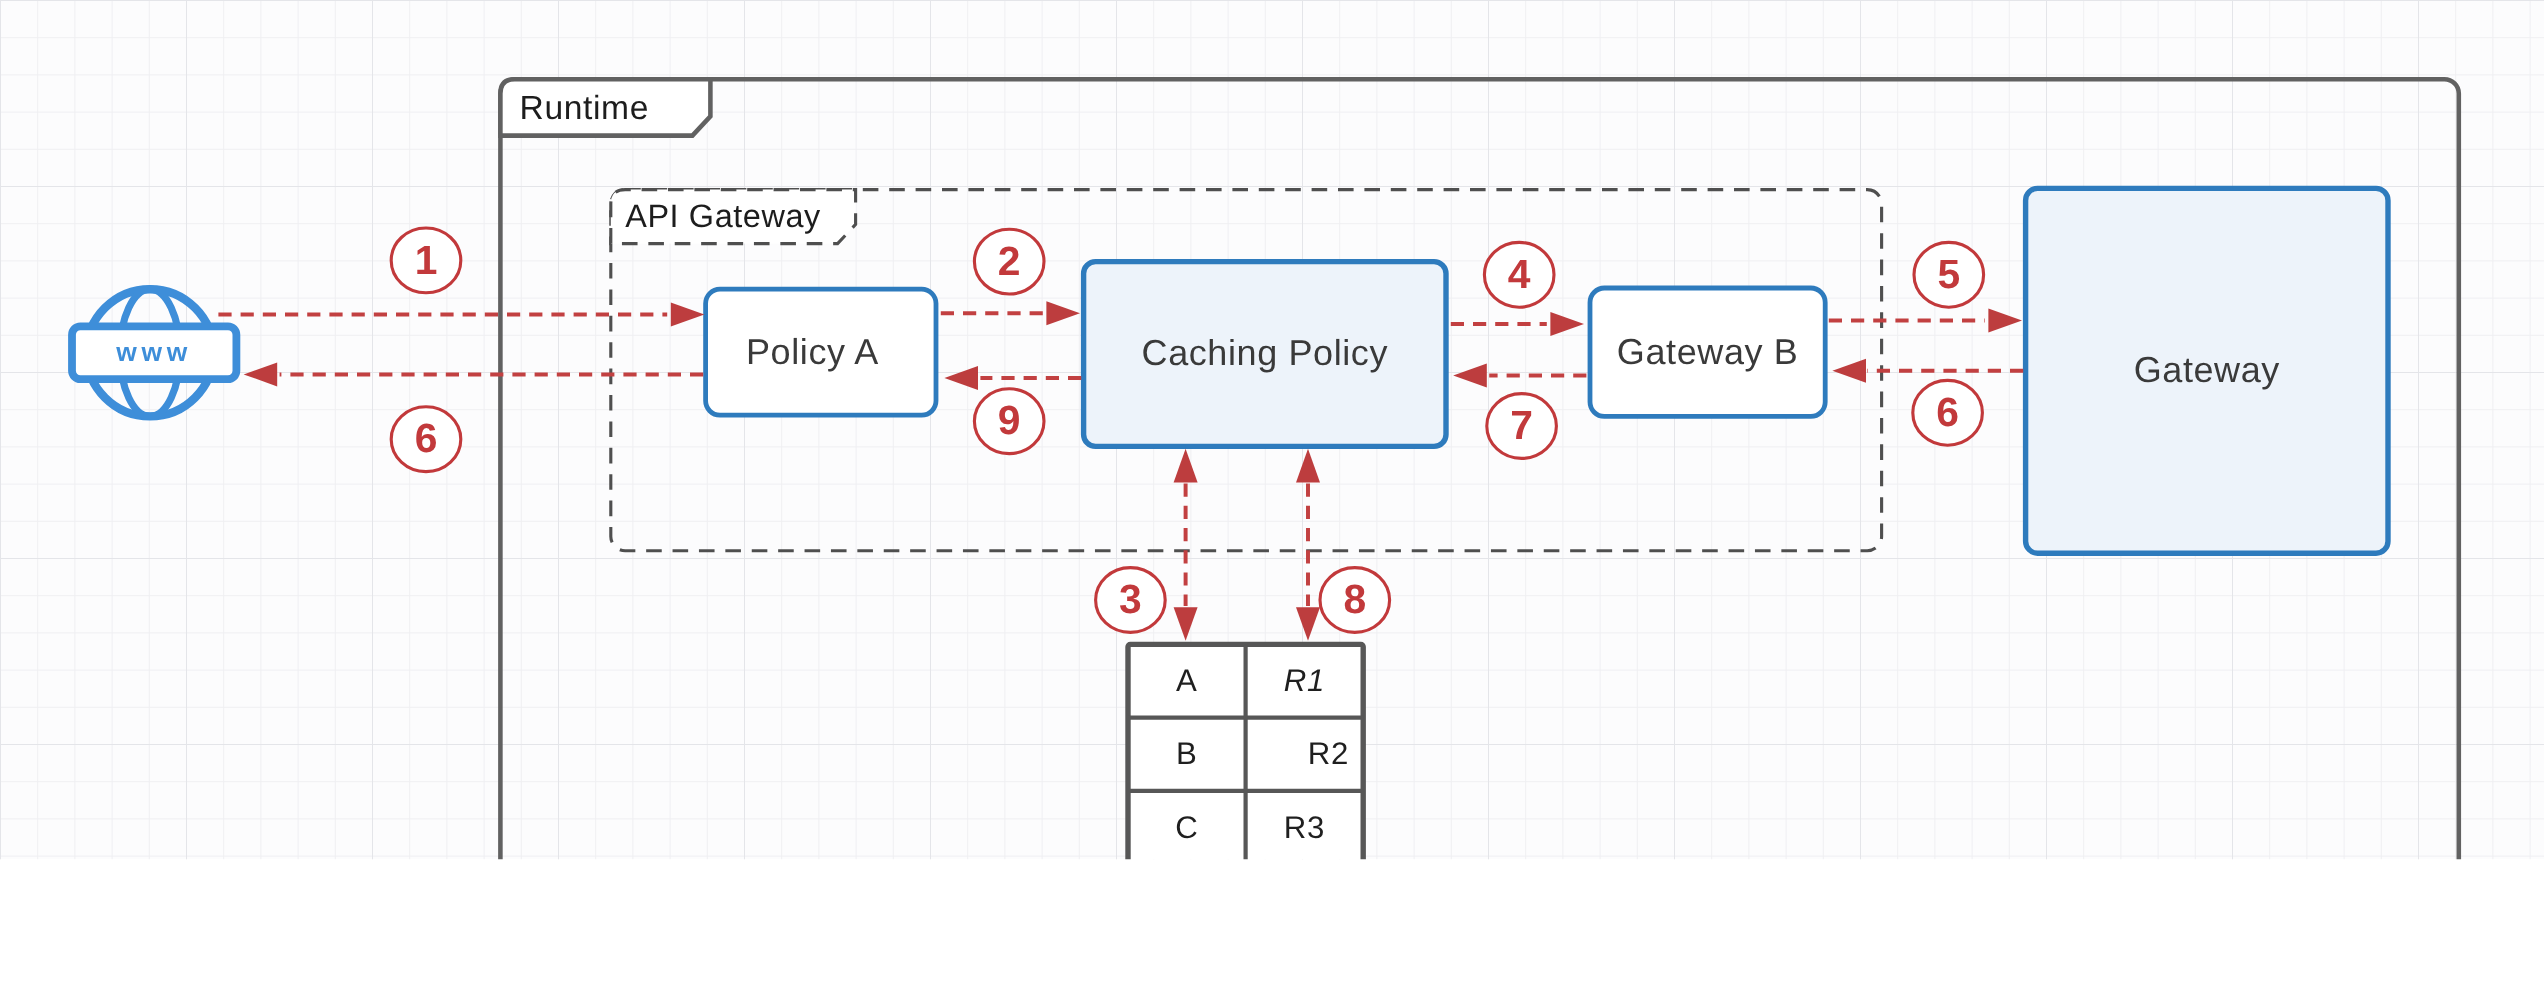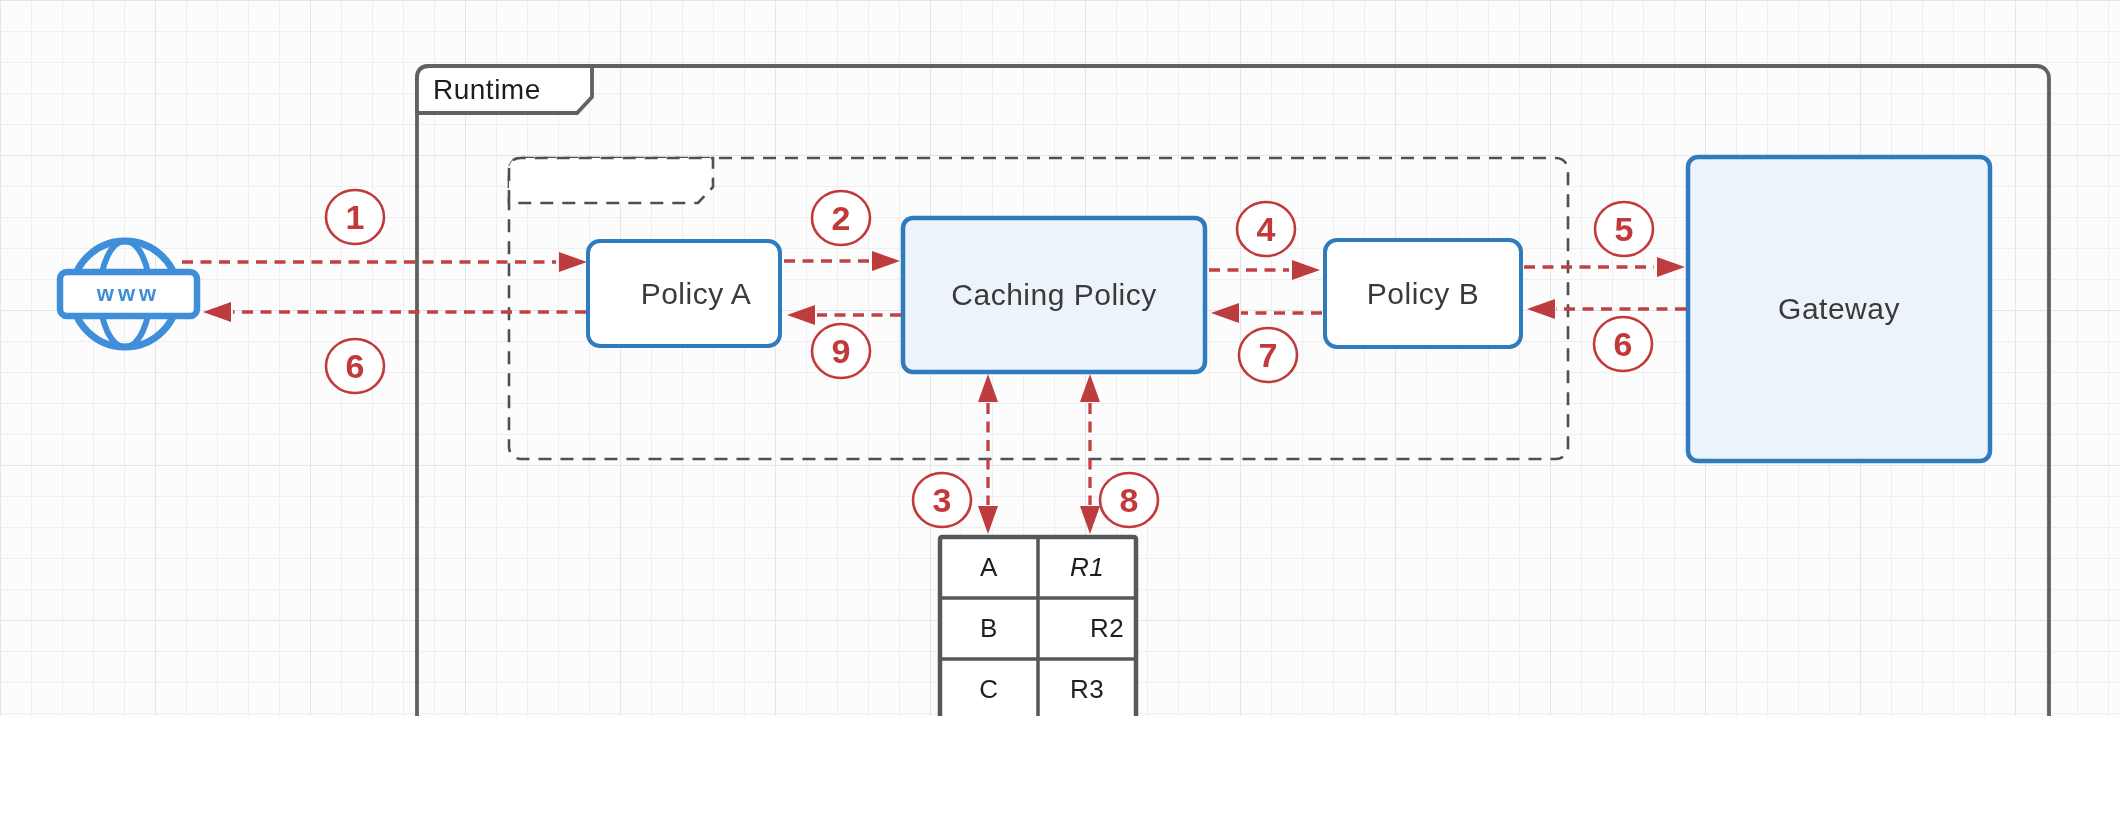--- a/index.html
+++ b/index.html
@@ -139,25 +139,26 @@
       <ellipse cx="1624" cy="229" rx="29" ry="27"></ellipse>
       <ellipse cx="1623" cy="344" rx="29" ry="27"></ellipse>
       <ellipse cx="1268" cy="355" rx="29" ry="27"></ellipse>
       <ellipse cx="1129" cy="500" rx="29" ry="27"></ellipse>
       <ellipse cx="841" cy="351" rx="29" ry="27"></ellipse>
       <ellipse cx="355" cy="366" rx="29" ry="27"></ellipse>
     </g>
   </svg>
 
   <div class="lbl left container-title" style="left:433px; top:66px; width:150px; height:47px;">Runtime</div>
+  <div class="lbl left container-title" style="left:521px; top:158px; width:180px; height:45px; font-size:27px;">API Gateway</div>
 
   <div class="lbl www-label" style="left:62px; top:273px; width:133px; height:42px;">www</div>
-  <div class="lbl node-label" style="left:600px; top:241px; width:192px; height:105px;">Policy A</div>
+  <div class="lbl node-label" style="left:581px; top:241px; width:192px; height:105px;">Policy A</div>
   <div class="lbl node-label" style="left:903px; top:218px; width:302px; height:154px;text-align:center;">Caching Policy</div>
-  <div class="lbl node-label" style="left:1325px; top:240px; width:196px; height:107px;">Policy B</div>
+  <div class="lbl node-label" style="left:1325px; top:240px; width:196px; height:107px;">Gateway B</div>
   <div class="lbl node-label" style="left:1688px; top:157px; width:302px; height:304px;">Gateway</div>
 
   <div class="lbl cell-label" style="left:940px;  top:537px; width:98px; height:61px;">A</div>
   <div class="lbl cell-label" style="left:1038px; top:537px; width:98px; height:61px;font-style:italic;">R1</div>
   <div class="lbl cell-label" style="left:940px;  top:598px; width:98px; height:61px;">B</div>
   <div class="lbl cell-label" style="left:1038px; top:598px; width:98px; height:61px;margin-left:20px;">R2</div>
   <div class="lbl cell-label" style="left:940px;  top:659px; width:98px; height:61px;">C</div>
   <div class="lbl cell-label" style="left:1038px; top:659px; width:98px; height:61px;">R3</div>
 
 

